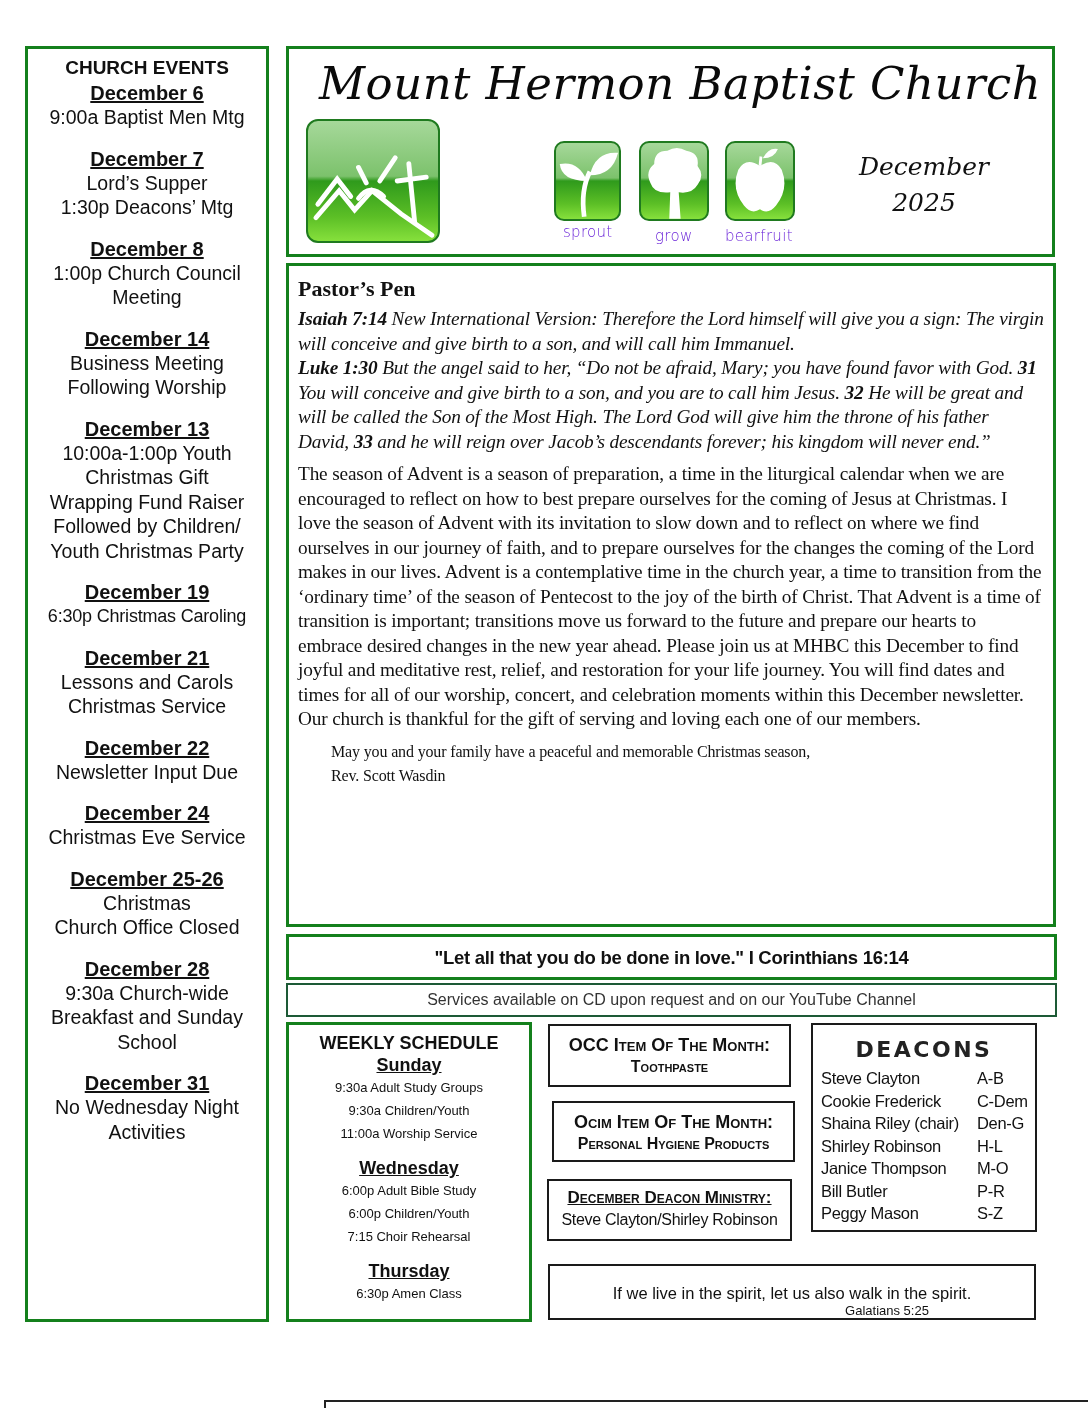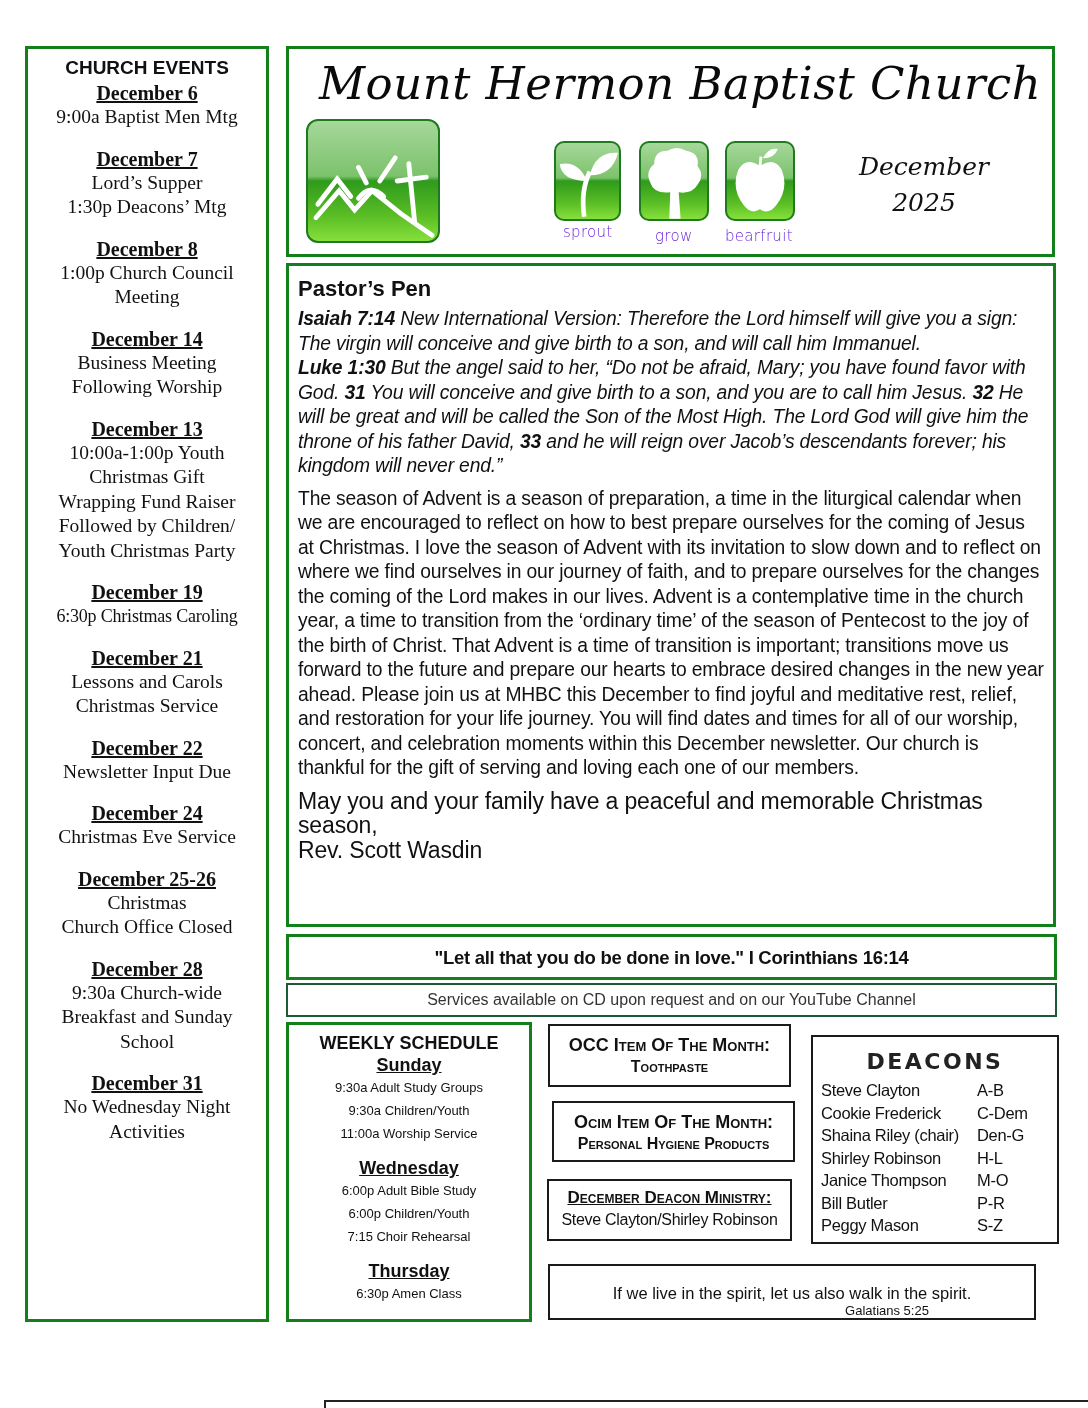--- a/index.html
+++ b/index.html
@@ -7,21 +7,21 @@
   body { position: relative; font-family: "Liberation Sans", sans-serif; color: #111; }
 
   .box { position: absolute; background: #fff; }
   .green { border: 3px solid #14801c; }
   .dkgreen { border: 2px solid #1d5a36; }
   .black { border: 2px solid #1a1a1a; }
 
   
   #events { left: 25px; top: 46px; width: 244px; height: 1276px; text-align: center; padding-top: 8px; }
   #events .ev-title { font-weight: bold; font-size: 19px; margin-bottom: 2px; }
-  #events .ev { margin-bottom: 17px; font-family: Liberation Serif, serif; }
+  #events .ev { margin-bottom: 17px; }
   #events .ev-date { font-weight: bold; font-size: 20px; text-decoration: underline; line-height: 24px; }
   #events .ev-line { font-size: 19.5px; line-height: 24.5px; }
   #events .ev-line.tight { font-size: 18px; letter-spacing: -0.2px; }
 
   
   #header { left: 286px; top: 46px; width: 769px; height: 211px; }
   #header .title { position: absolute; left: 30px; top: 8px; font-family: "DejaVu Serif", serif; font-style: italic; font-size: 45px; letter-spacing: 0.5px; color: #0a0a0a; white-space: nowrap; }
   .icon-tile { position: absolute; border-radius: 10px; border: 2px solid #1f7a1f;
      background: linear-gradient(to bottom, #a6d89a 0%, #7cc26c 46%, #2f9a1c 50%, #5cbf26 80%, #86e03c 100%); overflow: hidden; }
   #logo { left: 17px; top: 70px; width: 134px; height: 124px; border-radius: 12px; }
@@ -29,47 +29,47 @@
   #tile-grow { left: 350px; top: 92px; width: 70px; height: 80px; }
   #tile-fruit { left: 436px; top: 92px; width: 70px; height: 80px; }
   .icon-tile svg { width: 100%; height: 100%; display: block; }
   .tile-label { position: absolute; font-size: 15px; color: #6d28d9; font-family: "DejaVu Sans", sans-serif; font-weight: 200; letter-spacing: 0.3px; }
   #lbl-sprout { left: 274px; top: 174px; }
   #lbl-grow { left: 366px; top: 178px; }
   #lbl-fruit { left: 436px; top: 178px; }
   #header .month { position: absolute; left: 565px; top: 100px; width: 140px; text-align: center; font-family: "DejaVu Serif", serif; font-style: italic; font-size: 25px; line-height: 36px; }
 
   
-  #pastor { left: 286px; top: 263px; width: 770px; height: 664px; padding: 8px 9px 0 9px; }
+  #pastor { left: 286px; top: 263px; width: 770px; height: 664px; padding: 8px 9px 0 9px; font-family: Liberation Serif, serif; }
   #pastor .heading { font-weight: bold; font-size: 22px; line-height: 30px; margin-bottom: 3px; }
   #pastor .scripture { font-style: italic; font-size: 19.3px; line-height: 24.5px; letter-spacing: -0.15px; }
   #pastor .scripture b { font-weight: bold; }
   #pastor .body { font-size: 19.3px; line-height: 24.5px; margin-top: 8px; letter-spacing: -0.15px; }
-  #pastor .closing { font-size: 23px; line-height: 24.5px; margin-top: 8px; letter-spacing: -0.15px; }
+  #pastor .closing { font-size: 16px; line-height: 24.5px; margin-top: 8px; letter-spacing: -0.15px; margin-left: 33px; }
 
   #verse { left: 286px; top: 934px; width: 771px; height: 46px; text-align: center; font-weight: bold; font-size: 18.5px; line-height: 42px; letter-spacing: -0.3px; }
   #services { left: 286px; top: 983px; width: 771px; height: 34px; text-align: center; font-size: 16px; line-height: 30px; color: #333; }
 
   
   #weekly { left: 286px; top: 1022px; width: 246px; height: 300px; text-align: center; padding-top: 7px; }
   #weekly .w-title { font-weight: bold; font-size: 18px; line-height: 22px; }
   #weekly .w-day { font-weight: bold; font-size: 18px; text-decoration: underline; line-height: 22px; }
   #weekly .w-line { font-size: 13px; line-height: 23px; }
   #weekly .w-group { margin-bottom: 12px; }
 
   
   .smallbox { text-align: center; font-weight: bold; font-variant: small-caps; }
   #occ { left: 548px; top: 1024px; width: 243px; height: 63px; font-size: 18px; line-height: 22px; padding-top: 8px; }
   #ocim { left: 552px; top: 1101px; width: 243px; height: 61px; font-size: 18px; line-height: 22px; padding-top: 8px; }
   #ddm { left: 547px; top: 1179px; width: 245px; height: 62px; font-size: 16px; line-height: 22px; padding-top: 6px; }
   #ddm .ddm-title { font-weight: bold; font-variant: small-caps; text-decoration: underline; font-size: 17px; }
   #ddm .ddm-names { font-weight: normal; font-variant: normal; font-size: 16px; letter-spacing: -0.3px; }
 
   
-  #deacons { left: 811px; top: 1023px; width: 248px; height: 209px; padding: 10px 0 0 8px; margin-top: 12px; }
+  #deacons { left: 811px; top: 1023px; width: 226px; height: 209px; padding: 10px 0 0 8px; }
   #deacons .d-title { font-family: "DejaVu Sans", sans-serif; font-weight: bold; font-size: 22px; letter-spacing: 2.5px; text-align: center; padding-right: 8px; line-height: 30px; color: #222; }
   #deacons table { border-collapse: collapse; margin-top: 2px; }
   #deacons td { font-size: 16.5px; line-height: 22.5px; padding: 0; letter-spacing: -0.3px; }
   #deacons td.name { width: 156px; }
 
   
   #galatians { left: 548px; top: 1264px; width: 488px; height: 56px; text-align: center; padding-top: 17px; }
   #galatians .g-text { font-size: 16.5px; line-height: 20px; }
   #galatians .g-ref { font-size: 13px; line-height: 15px; padding-left: 190px; }
 

